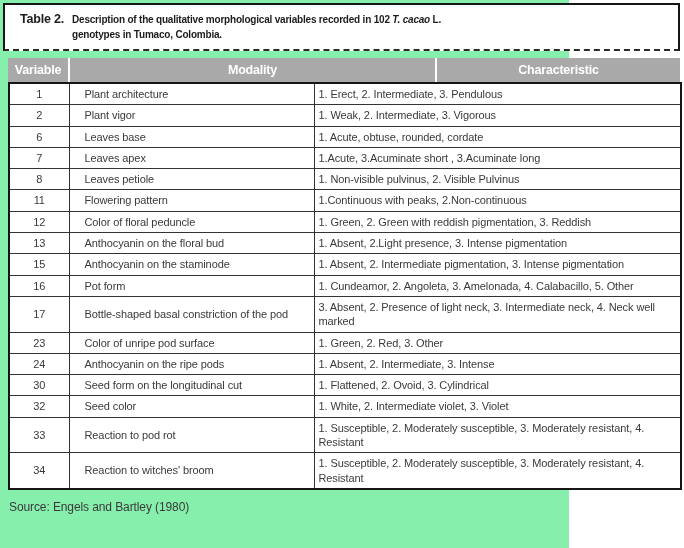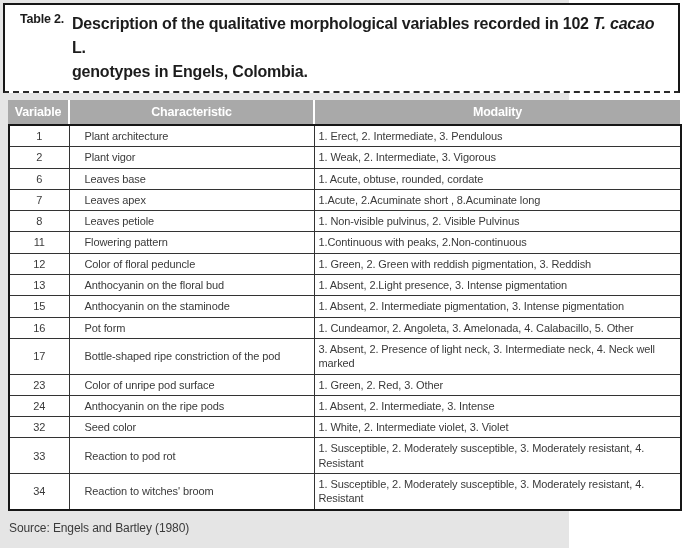--- a/index.html
+++ b/index.html
@@ -5,21 +5,21 @@
   * { box-sizing: border-box; margin: 0; padding: 0; }
   html, body { background: #ffffff; }
   body {
     width: 684px; height: 548px;
     font-family: "Liberation Sans", sans-serif;
     color: #3a3a3a;
     overflow: hidden;
   }
   .page {
     width: 569px; height: 548px;
-    background: #e5e5e5;
+    background: #86efac;
     padding: 3px 3px 0 3px;
   }
 
   
   .caption-box {
     width: 677px;
     min-height: 43px;
     border: 2px solid #161616;
     border-bottom: 2px dashed #2a2a2a;
     background: #ffffff;
@@ -30,21 +30,21 @@
     flex: none;
     width: 52px;
     font-weight: bold;
     font-size: 12.5px;
     color: #1c1c1c;
     letter-spacing: -0.2px;
   }
   .caption-text {
     flex: 1;
     font-weight: bold;
-    font-size: 16px;
+    font-size: 10px;
     line-height: 1.5;
     color: #1c1c1c;
     letter-spacing: -0.2px;
   }
   .caption-text i { font-style: italic; }
 
   
   .table-wrap { margin: 7px 0 0 5px; width: 672px; }
   .header-row {
     display: flex;
@@ -90,29 +90,29 @@
 </style>
 </head>
 <body>
 
 <div class="page">
 
   <div class="caption-box">
     <div class="caption-label">Table 2.</div>
     <div class="caption-text">
       <span>Description of the qualitative morphological variables recorded in 102 </span><i>T. cacao</i><span> L.</span><br>
-      <span>genotypes in Engels, Colombia.</span>
+      <span>genotypes in Tumaco, Colombia.</span>
     </div>
   </div>
 
   <div class="table-wrap">
     <div class="header-row">
       <div class="hcell hc-var">Variable</div>
+      <div class="hcell hc-mod">Modality</div>
       <div class="hcell hc-char">Characteristic</div>
-      <div class="hcell hc-mod">Modality</div>
     </div>
 
     <table>
       <tbody id="table-body">
           <tr>
     <td class="cell-var">1</td>
     <td class="cell-char">Plant architecture</td>
     <td class="cell-mod">1. Erect, 2. Intermediate, 3. Pendulous</td>
   </tr>
           <tr>
@@ -121,21 +121,21 @@
     <td class="cell-mod">1. Weak, 2. Intermediate, 3. Vigorous</td>
   </tr>
           <tr>
     <td class="cell-var">6</td>
     <td class="cell-char">Leaves base</td>
     <td class="cell-mod">1. Acute, obtuse, rounded, cordate</td>
   </tr>
           <tr>
     <td class="cell-var">7</td>
     <td class="cell-char">Leaves apex</td>
-    <td class="cell-mod">1.Acute, 2.Acuminate short , 8.Acuminate long</td>
+    <td class="cell-mod">1.Acute, 3.Acuminate short , 3.Acuminate long</td>
   </tr>
           <tr>
     <td class="cell-var">8</td>
     <td class="cell-char">Leaves petiole</td>
     <td class="cell-mod">1. Non-visible pulvinus, 2. Visible Pulvinus</td>
   </tr>
           <tr>
     <td class="cell-var">11</td>
     <td class="cell-char">Flowering pattern</td>
     <td class="cell-mod">1.Continuous with peaks, 2.Non-continuous</td>
@@ -155,34 +155,39 @@
     <td class="cell-char">Anthocyanin on the staminode</td>
     <td class="cell-mod">1. Absent, 2. Intermediate pigmentation, 3. Intense pigmentation</td>
   </tr>
           <tr>
     <td class="cell-var">16</td>
     <td class="cell-char">Pot form</td>
     <td class="cell-mod">1. Cundeamor, 2. Angoleta, 3. Amelonada, 4. Calabacillo, 5. Other</td>
   </tr>
           <tr>
     <td class="cell-var">17</td>
-    <td class="cell-char">Bottle-shaped ripe constriction of the pod</td>
+    <td class="cell-char">Bottle-shaped basal constriction of the pod</td>
     <td class="cell-mod">3. Absent, 2. Presence of light neck, 3. Intermediate neck, 4. Neck well marked</td>
   </tr>
           <tr>
     <td class="cell-var">23</td>
     <td class="cell-char">Color of unripe pod surface</td>
     <td class="cell-mod">1. Green, 2. Red, 3. Other</td>
   </tr>
           <tr>
     <td class="cell-var">24</td>
     <td class="cell-char">Anthocyanin on the ripe pods</td>
     <td class="cell-mod">1. Absent, 2. Intermediate, 3. Intense</td>
   </tr>
           <tr>
+    <td class="cell-var">30</td>
+    <td class="cell-char">Seed form on the longitudinal cut</td>
+    <td class="cell-mod">1. Flattened, 2. Ovoid, 3. Cylindrical</td>
+  </tr>
+          <tr>
     <td class="cell-var">32</td>
     <td class="cell-char">Seed color</td>
     <td class="cell-mod">1. White, 2. Intermediate violet, 3. Violet</td>
   </tr>
           <tr>
     <td class="cell-var">33</td>
     <td class="cell-char">Reaction to pod rot</td>
     <td class="cell-mod">1. Susceptible, 2. Moderately susceptible, 3. Moderately resistant, 4. Resistant</td>
   </tr>
           <tr>

